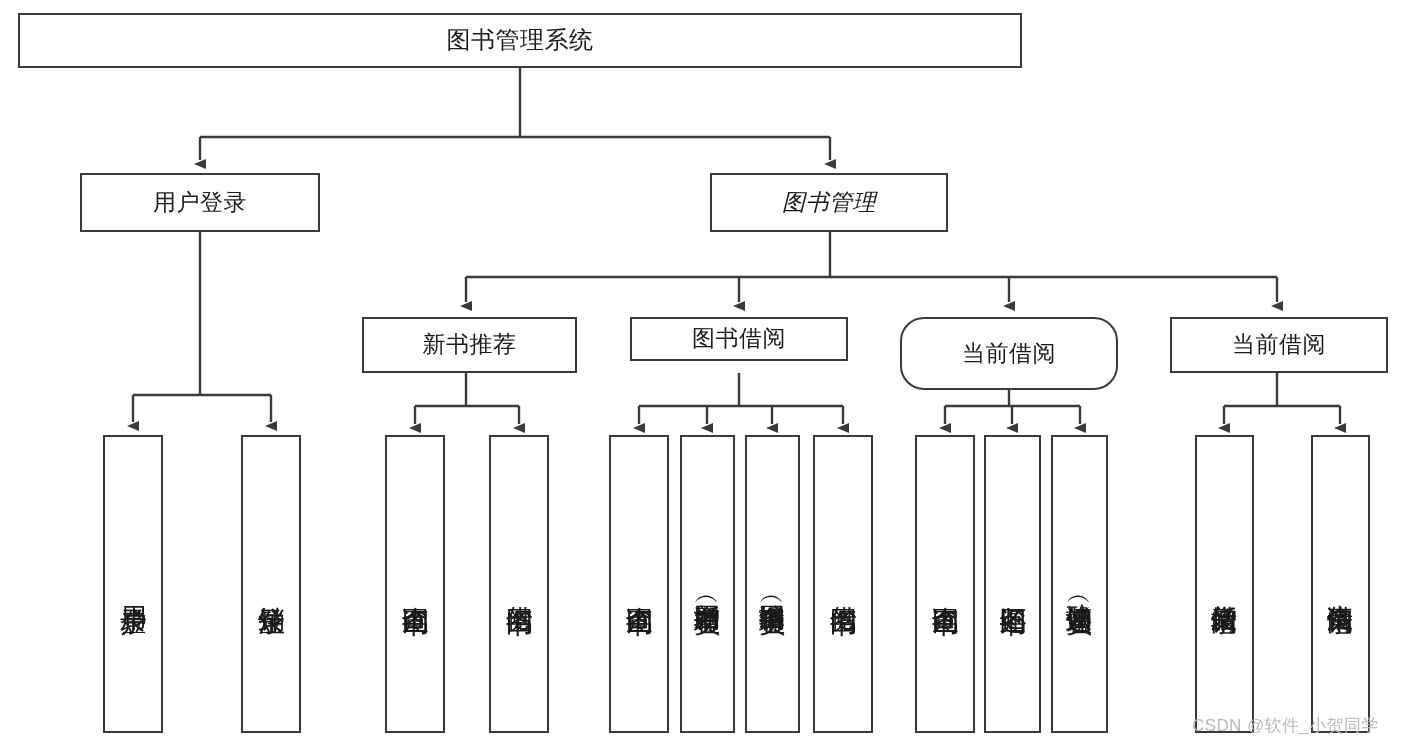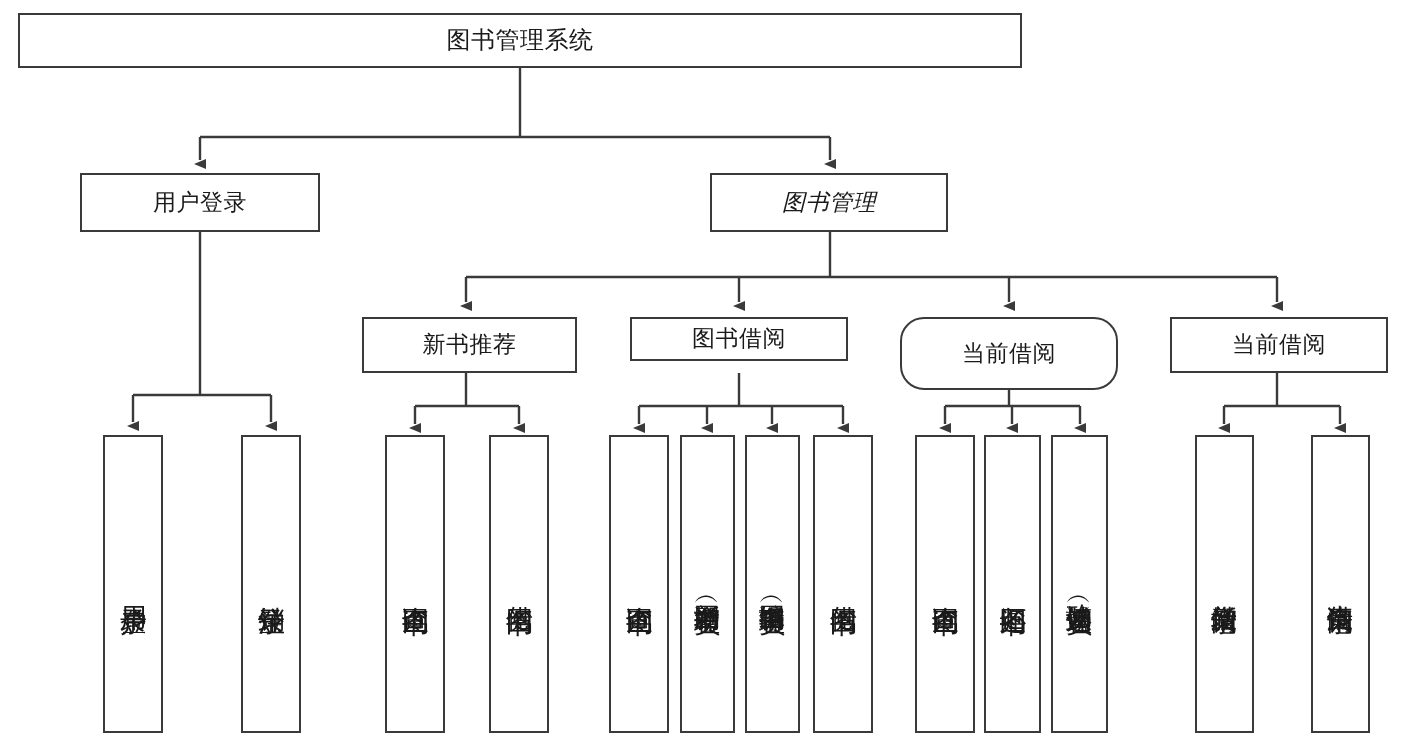--- a/index.html
+++ b/index.html
@@ -175,13 +175,14 @@
     <span class="lbl">确认归还（管理员）</span>
   </div>
 
   <div class="node vert narrow" style="left:1195px;top:435px;width:59px;height:298px;">
     <span class="lbl">新增借阅记录</span>
   </div>
   <div class="node vert narrow" style="left:1311px;top:435px;width:59px;height:298px;">
     <span class="lbl">查询借阅记录</span>
   </div>
 
+  <div class="watermark">CSDN @软件_小贺同学</div>
 </div>
 
 </body></html>

